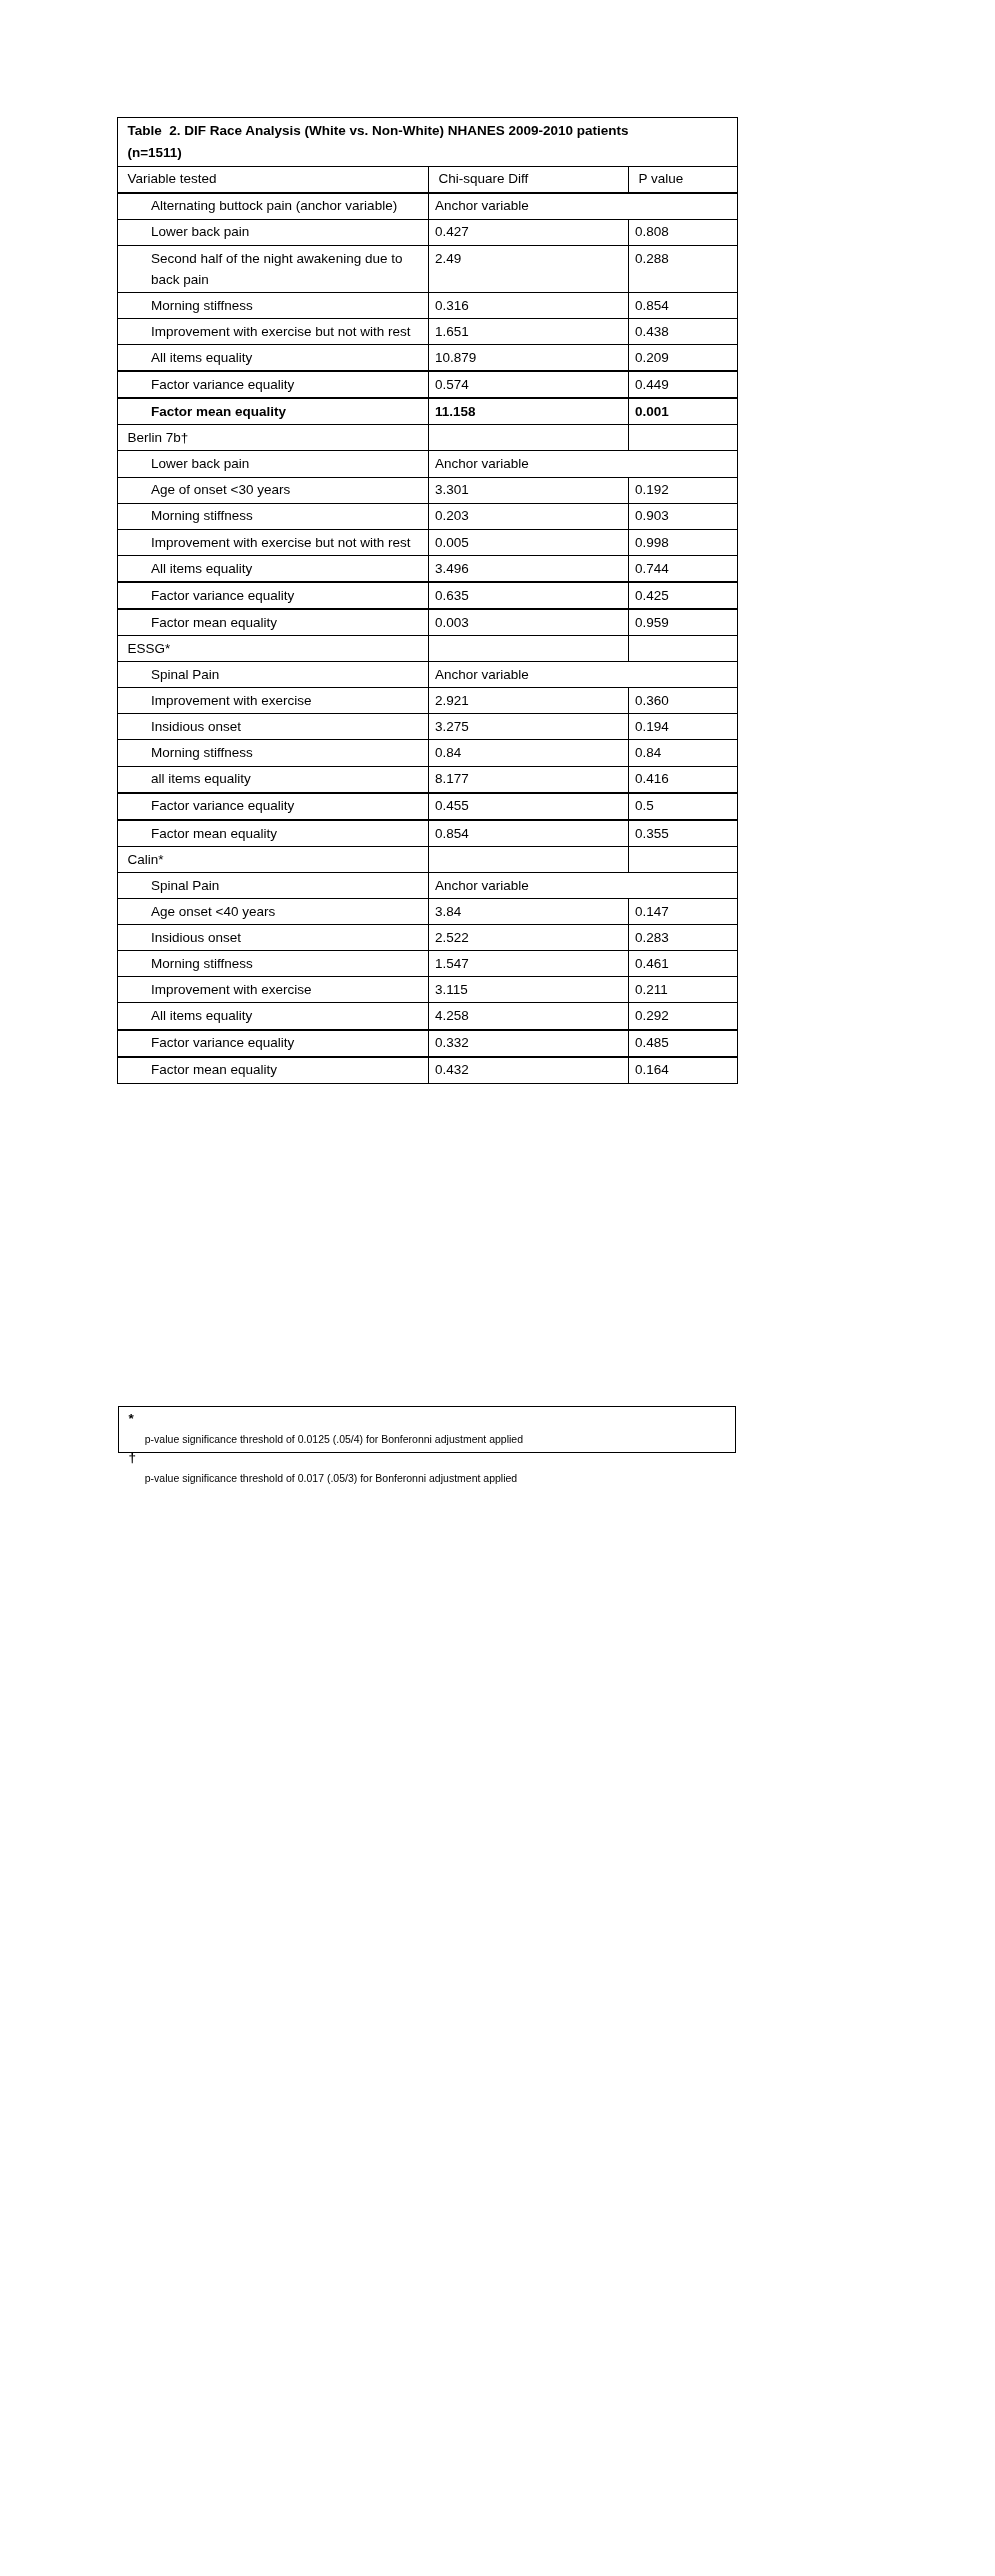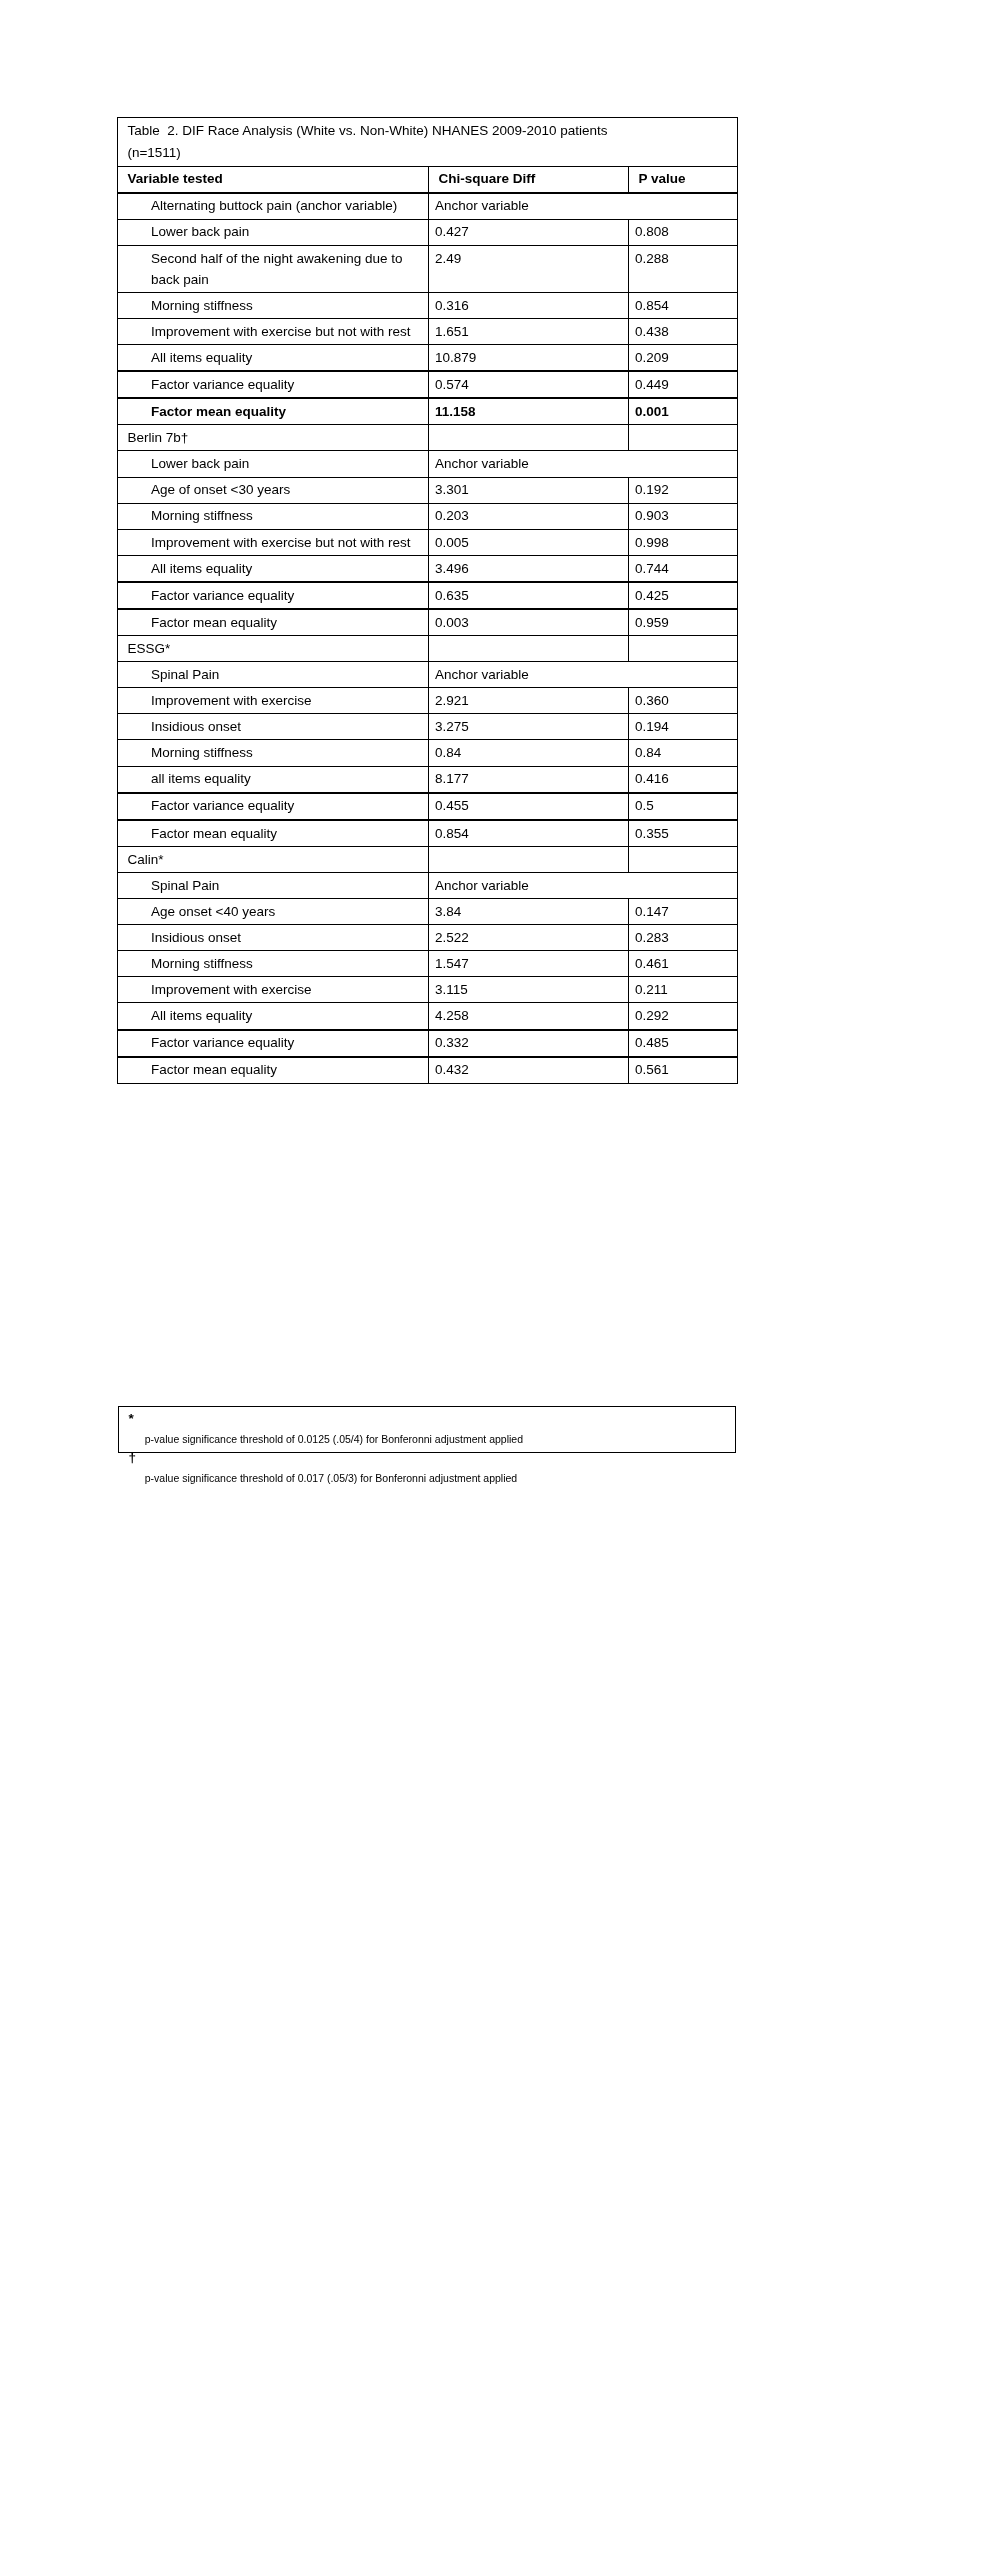--- a/index.html
+++ b/index.html
@@ -21,29 +21,28 @@
   .dif-table col.c2{width:200px;}
   .dif-table col.c3{width:109px;}
   .dif-table td,.dif-table th{
     border:1.2px solid #000;
     vertical-align:top;text-align:left;
     padding:1.8px 5.9px 2.3px 5.9px;
     font-weight:400;
     overflow:hidden;
   }
   .dif-table .title-cell{
-    font-weight:400;
+    font-weight:700;
     white-space:pre-wrap;
     padding-left:9.4px;
     line-height:21.7px;
   }
   .dif-table tr.header-row th{
     padding-left:9.4px;
     border-bottom:2.3px solid #000;
-    font-weight:bold;
   }
   .dif-table td.section-label{padding-left:9.4px;}
   .dif-table td.item-label{padding-left:33px;}
   .dif-table tr.thick-top td{border-top:2.3px solid #000;}
   .dif-table tr.bold td{font-weight:700;}
 
   
   .footnote-box{
     position:absolute;left:118px;top:1406px;width:618px;height:47px;
     border:1.8px solid #000;box-sizing:border-box;
@@ -233,21 +232,21 @@
           <td>0.292</td>
         </tr>
         <tr class="row-data thick-top">
           <td class="item-label">Factor variance equality</td>
           <td>0.332</td>
           <td>0.485</td>
         </tr>
         <tr class="row-data thick-top">
           <td class="item-label">Factor mean equality</td>
           <td>0.432</td>
-          <td>0.561</td>
+          <td>0.164</td>
         </tr>
       </tbody>
   </table>
 
   <div class="footnote-box">
     <div class="footnote">
       <span class="fsym">*</span>
       <span class="ftext">p-value significance threshold of 0.0125 (.05/4) for Bonferonni adjustment applied</span>
     </div>
     <div class="footnote">

